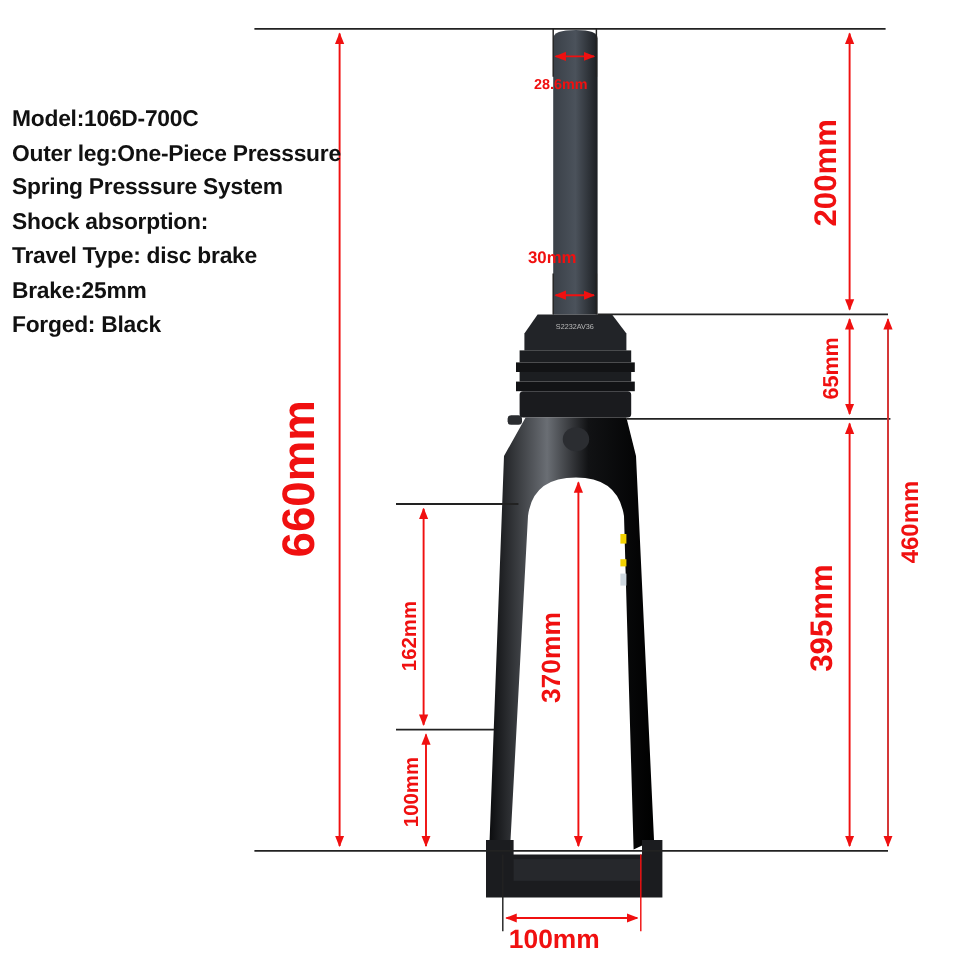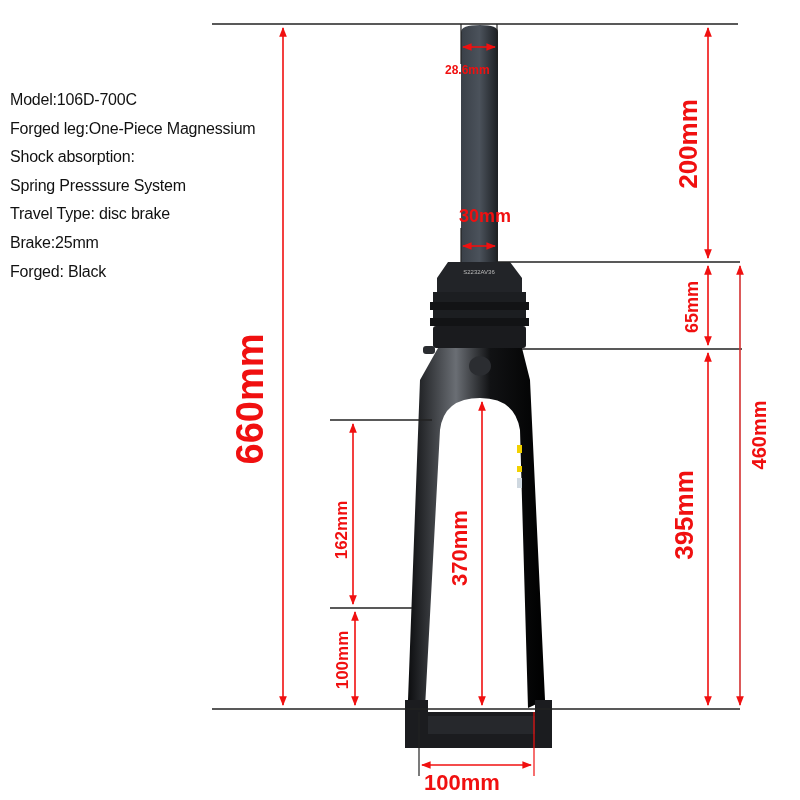--- a/index.html
+++ b/index.html
@@ -1,18 +1,18 @@
 <!DOCTYPE html>
 <html><head>
 <meta charset="utf-8">
 <style>
   html,body{margin:0;padding:0;background:#fff;}
   #stage{position:relative;width:800px;height:800px;overflow:hidden;background:#fff;font-family:"Liberation Sans",sans-serif;}
   .specs{position:absolute;left:10px;top:86px;margin:0;padding:0;list-style:none;}
-  .specs li{font-weight:normal;font-size:16px;line-height:28.6px;color:#111;white-space:nowrap;letter-spacing:-0.2px;}
+  .specs li{font-weight:bold;font-size:19px;line-height:28.6px;color:#111;white-space:nowrap;letter-spacing:-0.2px;}
   .dim{position:absolute;color:#f01010;font-weight:bold;white-space:nowrap;}
   .rot{transform-origin:center center;transform:rotate(-90deg);}
   svg{position:absolute;left:0;top:0;}
 </style>
 </head>
 <body>
 
 <div id="stage">
 
   <svg width="800" height="800" viewBox="0 0 800 800">
@@ -84,30 +84,30 @@
       <line x1="353" y1="424" x2="353" y2="604" marker-start="url(#ah)" marker-end="url(#ah)"></line>
       <line x1="355" y1="612" x2="355" y2="705" marker-start="url(#ah)" marker-end="url(#ah)"></line>
       <line x1="463" y1="47" x2="495" y2="47" marker-start="url(#ah)" marker-end="url(#ah)"></line>
       <line x1="463" y1="246" x2="495" y2="246" marker-start="url(#ah)" marker-end="url(#ah)"></line>
       <line x1="422" y1="765" x2="531" y2="765" marker-start="url(#ah)" marker-end="url(#ah)"></line>
     </g>
   </svg>
 
   <ul class="specs">
     <li>Model:106D-700C</li>
-    <li>Forged leg:One-Piece Magnessium</li>
+    <li>Outer leg:One-Piece Presssure</li>
+    <li>Spring Presssure System</li>
     <li>Shock absorption:</li>
-    <li>Spring Presssure System</li>
     <li>Travel Type: disc brake</li>
     <li>Brake:25mm</li>
     <li>Forged: Black</li>
   </ul>
 
   <div class="dim" style="left:445px;top:63px;font-size:12px;">28.6mm</div>
-  <div class="dim" style="left:459px;top:206px;font-size:18px;">30mm</div>
+  <div class="dim" style="left:440px;top:206px;font-size:14px;">30mm</div>
   <div class="dim rot" style="left:643px;top:129px;width:90px;text-align:center;font-size:26px;line-height:30px;">200mm</div>
   <div class="dim rot" style="left:180px;top:378px;width:140px;text-align:center;font-size:38px;line-height:42px;">660mm</div>
   <div class="dim rot" style="left:664px;top:296px;width:56px;text-align:center;font-size:18px;line-height:22px;">65mm</div>
   <div class="dim rot" style="left:634px;top:500px;width:100px;text-align:center;font-size:26px;line-height:30px;">395mm</div>
   <div class="dim rot" style="left:721px;top:424px;width:76px;text-align:center;font-size:20px;line-height:22px;">460mm</div>
   <div class="dim rot" style="left:418px;top:536px;width:84px;text-align:center;font-size:22px;line-height:24px;">370mm</div>
   <div class="dim rot" style="left:306px;top:520px;width:72px;text-align:center;font-size:17px;line-height:20px;">162mm</div>
   <div class="dim rot" style="left:307px;top:650px;width:72px;text-align:center;font-size:17px;line-height:20px;">100mm</div>
   <div class="dim" style="left:424px;top:770px;font-size:22px;line-height:26px;">100mm</div>
 

